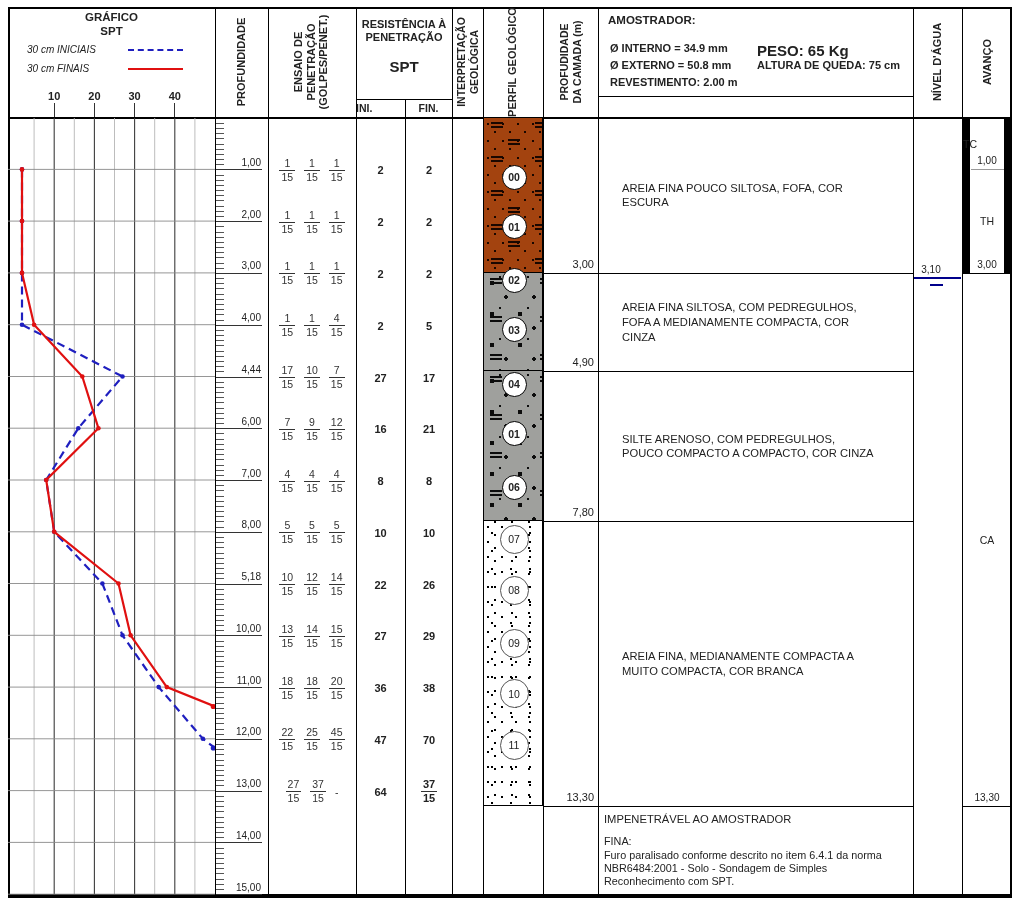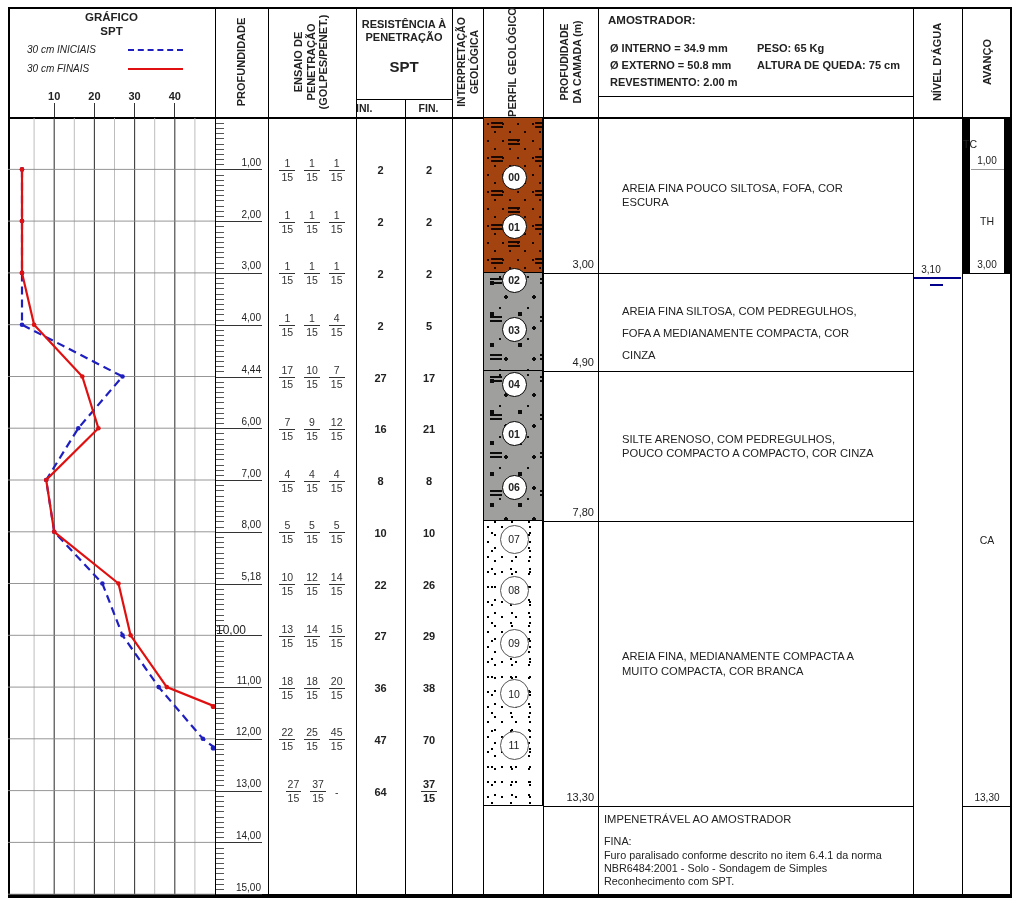--- a/index.html
+++ b/index.html
@@ -63,21 +63,21 @@
   <div class="abs pre" style="left:356px;top:18px;width:96px;text-align:center;font-weight:bold;font-size:11px;line-height:13px;">RESISTÊNCIA À
 PENETRAÇÃO</div>
   <div class="abs" style="left:356px;top:58px;width:96px;text-align:center;font-weight:bold;font-size:15px;">SPT</div>
   <div class="abs" style="left:356px;top:102px;width:49px;text-align:left;font-weight:bold;font-size:10.5px;">INI.</div>
   <div class="abs" style="left:405px;top:102px;width:47px;text-align:center;font-weight:bold;font-size:10.5px;">FIN.</div>
 
   <div class="abs" style="left:608px;top:14px;font-weight:bold;font-size:11.5px;">AMOSTRADOR:</div>
   <div class="abs" style="left:610px;top:42px;font-weight:bold;font-size:11px;">Ø INTERNO = 34.9 mm</div>
   <div class="abs" style="left:610px;top:59px;font-weight:bold;font-size:11px;">Ø EXTERNO = 50.8 mm</div>
   <div class="abs" style="left:610px;top:76px;font-weight:bold;font-size:11px;">REVESTIMENTO: 2.00 m</div>
-  <div class="abs" style="left:757px;top:42px;font-weight:bold;font-size:11px;">PESO: 65 Kg</div>
+  <div class="abs" style="left:757px;top:42px;font-weight:bold;font-size:15px;">PESO: 65 Kg</div>
   <div class="abs" style="left:757px;top:59px;font-weight:bold;font-size:11px;">ALTURA DE QUEDA: 75 cm</div>
 
   <div class="abs" style="left:914px;top:264px;width:34px;text-align:center;font-size:10px;">3,10</div>
   <div class="abs" style="left:914px;top:277px;width:47px;height:1.6px;background:#00008B;"></div>
   <div class="abs" style="left:930px;top:284px;width:13px;height:2.2px;background:#00008B;"></div>
 
   <div class="abs" style="left:604px;top:813px;font-size:11.2px;">IMPENETRÁVEL AO AMOSTRADOR</div>
   <div class="abs" style="left:604px;top:835px;font-size:10.8px;">FINA:</div>
   <div class="abs pre" style="left:604px;top:849px;width:340px;font-size:10.8px;line-height:13.2px;">Furo paralisado conforme descrito no item 6.4.1 da norma
 NBR6484:2001 - Solo - Sondagem de Simples
@@ -250,21 +250,21 @@
       <div style="position: absolute; left: 216px; top: 894.2px; width: 46px; height: 1px; background: rgb(51, 51, 51);"></div>
       <div style="position: absolute; left: 216px; top: 156.9px; width: 45px; height: 11px; font-size: 10px; text-align: right;">1,00</div>
       <div style="position: absolute; left: 216px; top: 208.6px; width: 45px; height: 11px; font-size: 10px; text-align: right;">2,00</div>
       <div style="position: absolute; left: 216px; top: 260.4px; width: 45px; height: 11px; font-size: 10px; text-align: right;">3,00</div>
       <div style="position: absolute; left: 216px; top: 312.2px; width: 45px; height: 11px; font-size: 10px; text-align: right;">4,00</div>
       <div style="position: absolute; left: 216px; top: 364px; width: 45px; height: 11px; font-size: 10px; text-align: right;">4,44</div>
       <div style="position: absolute; left: 216px; top: 415.7px; width: 45px; height: 11px; font-size: 10px; text-align: right;">6,00</div>
       <div style="position: absolute; left: 216px; top: 467.5px; width: 45px; height: 11px; font-size: 10px; text-align: right;">7,00</div>
       <div style="position: absolute; left: 216px; top: 519.3px; width: 45px; height: 11px; font-size: 10px; text-align: right;">8,00</div>
       <div style="position: absolute; left: 216px; top: 571px; width: 45px; height: 11px; font-size: 10px; text-align: right;">5,18</div>
-      <div style="position: absolute; left: 216px; top: 622.8px; width: 45px; height: 11px; font-size: 12px; text-align: left;">10,00</div>
+      <div style="position: absolute; left: 216px; top: 622.8px; width: 45px; height: 11px; font-size: 10px; text-align: right;">10,00</div>
       <div style="position: absolute; left: 216px; top: 674.6px; width: 45px; height: 11px; font-size: 10px; text-align: right;">11,00</div>
       <div style="position: absolute; left: 216px; top: 726.3px; width: 45px; height: 11px; font-size: 10px; text-align: right;">12,00</div>
       <div style="position: absolute; left: 216px; top: 778.1px; width: 45px; height: 11px; font-size: 10px; text-align: right;">13,00</div>
       <div style="position: absolute; left: 216px; top: 829.9px; width: 45px; height: 11px; font-size: 10px; text-align: right;">14,00</div>
       <div style="position: absolute; left: 216px; top: 881.7px; width: 45px; height: 11px; font-size: 10px; text-align: right;">15,00</div>
       <div style="position: absolute; left: 269px; top: 153.4px; width: 86px; height: 34px; display: flex; justify-content: center; align-items: center; gap: 9px; font-size: 10.5px; color: rgb(51, 51, 51);">
         <div class="frac">
           <div class="fnum">1</div>
           <div class="fden">15</div>
         </div>
@@ -594,21 +594,21 @@
       <div style="position: absolute; left: 501.5px; top: 214.3px; width: 23px; height: 23px; border-radius: 50%; background: rgb(255, 255, 255); border: 1.6px solid rgb(0, 0, 0); display: flex; align-items: center; justify-content: center; font-size: 10.5px; font-weight: bold; color: rgb(34, 34, 34); z-index: 2;">01</div>
       <div style="position: absolute; left: 546px; top: 257.9px; width: 48px; text-align: right; font-size: 11px;">3,00</div>
       <div style="position: absolute; left: 543px; top: 272.9px; width: 370px; height: 1.1px; background: rgb(0, 0, 0);"></div>
       <div style="position: absolute; left: 622px; top: 180.7px; width: 300px; font-size: 11.2px; line-height: 14.6px; white-space: pre-line;">AREIA FINA POUCO SILTOSA, FOFA, COR
 ESCURA</div>
       <div class=" pat1" style="position: absolute; left: 483px; top: 272.9px; width: 60px; height: 98.4px; box-sizing: border-box; border-left: 1.2px solid rgb(0, 0, 0); border-right: 1.2px solid rgb(0, 0, 0); border-bottom: 1px solid rgb(0, 0, 0);"></div>
       <div style="position: absolute; left: 501.5px; top: 267.6px; width: 23px; height: 23px; border-radius: 50%; background: rgb(255, 255, 255); border: 1.6px solid rgb(0, 0, 0); display: flex; align-items: center; justify-content: center; font-size: 10.5px; font-weight: bold; color: rgb(34, 34, 34); z-index: 2;">02</div>
       <div style="position: absolute; left: 501.5px; top: 317.3px; width: 23px; height: 23px; border-radius: 50%; background: rgb(255, 255, 255); border: 1.6px solid rgb(0, 0, 0); display: flex; align-items: center; justify-content: center; font-size: 10.5px; font-weight: bold; color: rgb(34, 34, 34); z-index: 2;">03</div>
       <div style="position: absolute; left: 546px; top: 356.3px; width: 48px; text-align: right; font-size: 11px;">4,90</div>
       <div style="position: absolute; left: 543px; top: 371.3px; width: 370px; height: 1.1px; background: rgb(0, 0, 0);"></div>
-      <div style="position: absolute; left: 622px; top: 300.2px; width: 300px; font-size: 11.2px; line-height: 22px; white-space: pre-line;">AREIA FINA SILTOSA, COM PEDREGULHOS,
+      <div style="position: absolute; left: 622px; top: 300.2px; width: 300px; font-size: 11.2px; line-height: 15px; white-space: pre-line;">AREIA FINA SILTOSA, COM PEDREGULHOS,
 FOFA A MEDIANAMENTE COMPACTA, COR
 CINZA</div>
       <div class=" pat2" style="position: absolute; left: 483px; top: 371.3px; width: 60px; height: 150.1px; box-sizing: border-box; border-left: 1.2px solid rgb(0, 0, 0); border-right: 1.2px solid rgb(0, 0, 0); border-bottom: 1px solid rgb(0, 0, 0);"></div>
       <div style="position: absolute; left: 501.5px; top: 371.7px; width: 23px; height: 23px; border-radius: 50%; background: rgb(255, 255, 255); border: 1.6px solid rgb(0, 0, 0); display: flex; align-items: center; justify-content: center; font-size: 10.5px; font-weight: bold; color: rgb(34, 34, 34); z-index: 2;">04</div>
       <div style="position: absolute; left: 501.5px; top: 421.4px; width: 23px; height: 23px; border-radius: 50%; background: rgb(255, 255, 255); border: 1.6px solid rgb(0, 0, 0); display: flex; align-items: center; justify-content: center; font-size: 10.5px; font-weight: bold; color: rgb(34, 34, 34); z-index: 2;">01</div>
       <div style="position: absolute; left: 501.5px; top: 474.7px; width: 23px; height: 23px; border-radius: 50%; background: rgb(255, 255, 255); border: 1.6px solid rgb(0, 0, 0); display: flex; align-items: center; justify-content: center; font-size: 10.5px; font-weight: bold; color: rgb(34, 34, 34); z-index: 2;">06</div>
       <div style="position: absolute; left: 546px; top: 506.4px; width: 48px; text-align: right; font-size: 11px;">7,80</div>
       <div style="position: absolute; left: 543px; top: 521.4px; width: 370px; height: 1.1px; background: rgb(0, 0, 0);"></div>
       <div style="position: absolute; left: 622px; top: 431.7px; width: 300px; font-size: 11.2px; line-height: 14.6px; white-space: pre-line;">SILTE ARENOSO, COM PEDREGULHOS,
 POUCO COMPACTO A COMPACTO, COR CINZA</div>

